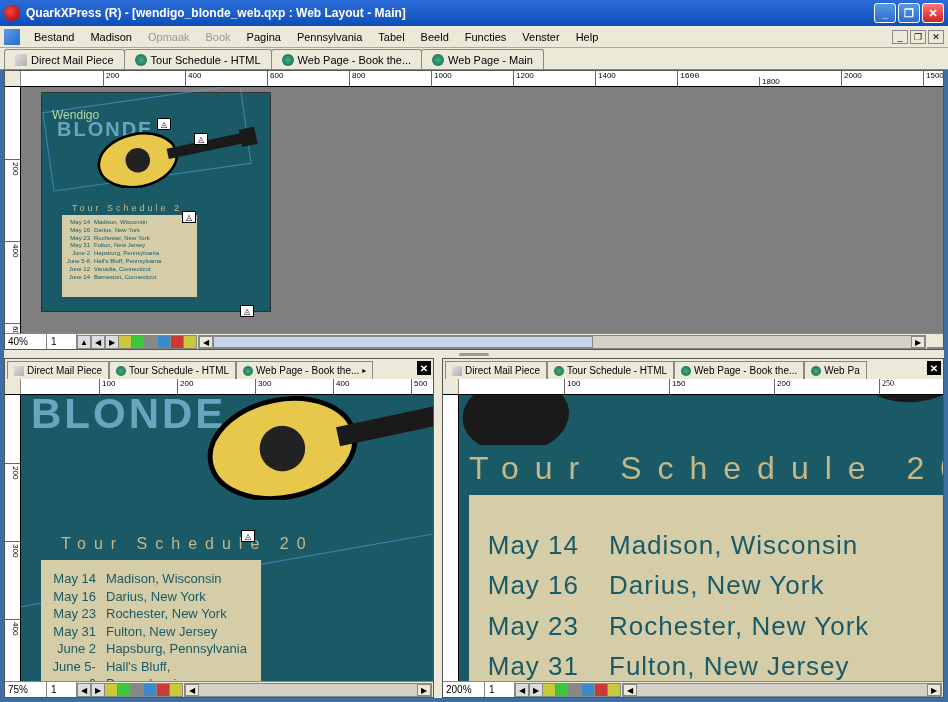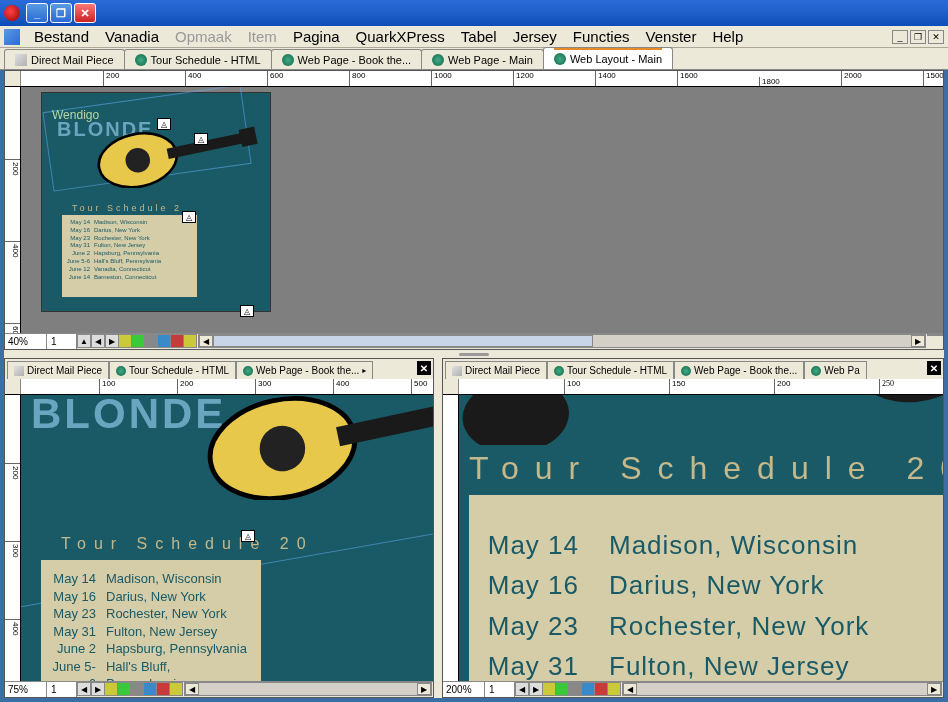--- a/index.html
+++ b/index.html
@@ -11,21 +11,21 @@
 .titlebar .title { flex: 1; font-weight: bold; font-size: 12px; }
 .titlebar .winbtns { display: flex; gap: 2px; }
 .titlebar .winbtn { width: 22px; height: 20px; border: 1px solid #fff; border-radius: 3px; display: flex; align-items: center; justify-content: center; font-size: 11px; font-weight: bold; }
 .winbtn.min { background: linear-gradient(to bottom, #5a9ae0, #2a6bd8); color: #fff; }
 .winbtn.max { background: linear-gradient(to bottom, #5a9ae0, #2a6bd8); color: #fff; }
 .winbtn.close { background: linear-gradient(to bottom, #f77, #c22); color: #fff; }
 
 
 .menubar { height: 22px; background: #ece9d8; border-bottom: 1px solid #aca899; display: flex; align-items: center; padding: 0 4px; }
 .menubar .micon { width: 16px; height: 16px; background: linear-gradient(135deg, #5a9ae0, #2a6bd8); margin-right: 6px; }
-.menubar .mitem { padding: 2px 8px; font-size: 15px; cursor: default; }
+.menubar .mitem { padding: 2px 8px; font-size: 11px; cursor: default; }
 .menubar .mitem.disabled { color: #999; text-align: center; }
 .menubar .mdibtns { margin-left: auto; display: flex; gap: 2px; }
 .menubar .mdibtn { width: 16px; height: 14px; border: 1px solid #888; background: #ece9d8; font-size: 9px; display: flex; align-items: center; justify-content: center; }
 
 
 .layouttabs { height: 22px; background: #ece9d8; display: flex; align-items: flex-end; border-bottom: 1px solid #888; padding-left: 4px; }
 .ltab { display: flex; align-items: center; gap: 4px; padding: 3px 10px; background: #ece9d8; border: 1px solid #888; border-bottom: none; border-radius: 3px 3px 0 0; font-size: 11px; margin-right: -1px; position: relative; height: 20px; }
 .ltab.active { background: #fff; height: 22px; z-index: 2; }
 .ltab .tabicon { width: 12px; height: 12px; }
 .ltab.active .topline { position: absolute; top: 0; left: 10px; right: 10px; height: 2px; background: #e58b2c; }
@@ -58,21 +58,21 @@
 .ruler-h .ticks { flex: 1; position: relative; }
 .ruler-h .tick { position: absolute; top: 0; height: 100%; border-left: 1px solid #666; padding-left: 2px; font-size: 8px; }
 .ruler-v { width: 16px; background: #fff; border-right: 1px solid #000; position: relative; flex-shrink: 0; overflow: hidden; }
 .ruler-v .tick { position: absolute; left: 0; width: 100%; border-top: 1px solid #666; font-size: 8px; text-align: left; padding-top: 2px; writing-mode: vertical-rl; padding-left: 1px;}
 
 
 .canvas-row { flex: 1; display: flex; overflow: hidden; }
 .canvas { flex: 1; background: #7f7f7f; position: relative; overflow: hidden; }
 
 
-.statusbar { height: 16px; background: #ece9d8; border-top: 1px solid #888; display: flex; align-items: flex-start; font-size: 10px; flex-shrink: 0; }
+.statusbar { height: 16px; background: #ece9d8; border-top: 1px solid #888; display: flex; align-items: flex-end; font-size: 10px; flex-shrink: 0; }
 .statusbar .zoom { width: 42px; border-right: 1px solid #888; padding: 0 3px; background: #fff; height: 100%; display: flex; align-items: center; }
 .statusbar .page { width: 30px; padding: 0 4px; border-right: 1px solid #888; background: #fff; height: 100%; display: flex; align-items: center; }
 .statusbar .navbtns { display: flex; }
 .statusbar .navbtn { width: 14px; height: 14px; border: 1px solid #888; background: #ddd; display: flex; align-items: center; justify-content: center; font-size: 8px; }
 .statusbar .sicons { display: flex; }
 .statusbar .sicon { width: 14px; height: 14px; border: 1px solid #888; margin-left: -1px;}
 .sicon.i1 { background: #c9c93a; } .sicon.i2 { background: #3ac93a; } .sicon.i3 { background: #888; } .sicon.i4 { background: #3a8ac9; } .sicon.i5 { background: #c93a3a; } .sicon.i6 { background: #c9c93a; }
 .statusbar .scrollh { flex: 1; height: 14px; background: #d4d0c8; border: 1px solid #888; display: flex; margin: 0 1px; }
 .statusbar .scrollh .arrow { width: 14px; background: #ece9d8; border: 1px solid #888; display: flex; align-items: center; justify-content: center; font-size: 8px; }
 .statusbar .scrollh .thumb { background: #c8d4e8; height: 100%; border: 1px solid #888; }
@@ -106,37 +106,38 @@
 .guideline { position: absolute; border: 1px solid rgba(100,180,255,0.5); pointer-events: none; }
 
 
 .guitar svg { width: 100%; height: 100%; }
 </style>
 </head>
 <body>
 
 <div class="titlebar">
   <div class="appicon"></div>
+  <div class="title">QuarkXPress (R) - [wendigo_blonde_web.qxp : Web Layout - Main]</div>
   <div class="winbtns">
     <div class="winbtn min">_</div>
     <div class="winbtn max">❐</div>
     <div class="winbtn close">✕</div>
   </div>
 </div>
 
 <div class="menubar">
   <div class="micon"></div>
   <div class="mitem">Bestand</div>
-  <div class="mitem">Vanadia</div>
+  <div class="mitem">Madison</div>
   <div class="mitem disabled">Opmaak</div>
-  <div class="mitem disabled">Item</div>
+  <div class="mitem disabled">Book</div>
   <div class="mitem">Pagina</div>
-  <div class="mitem">QuarkXPress</div>
+  <div class="mitem">Pennsylvania</div>
   <div class="mitem">Tabel</div>
-  <div class="mitem">Jersey</div>
+  <div class="mitem">Beeld</div>
   <div class="mitem">Functies</div>
   <div class="mitem">Venster</div>
   <div class="mitem">Help</div>
   <div class="mdibtns">
     <div class="mdibtn">_</div>
     <div class="mdibtn">❐</div>
     <div class="mdibtn">✕</div>
   </div>
 </div>
 
@@ -149,42 +150,37 @@
       <span class="tabicon globe"></span>
       <span>Tour Schedule - HTML</span>
     </div>
   <div class="ltab">
       <span class="tabicon globe"></span>
       <span>Web Page - Book the...</span>
     </div>
   <div class="ltab">
       <span class="tabicon globe"></span>
       <span>Web Page - Main</span>
-    </div>
-  <div class="ltab active">
-      <div class="topline"></div>
-      <span class="tabicon globe"></span>
-      <span>Web Layout - Main</span>
     </div>
 </div>
 
 <div class="workspace">
 
   <div class="pane top">
     <div class="ruler-h">
       <div class="corner"></div>
       <div class="ticks" id="ruler-top-h">
           <div class="tick" style="left: 82px;">200</div>
           <div class="tick" style="left: 164px;">400</div>
           <div class="tick" style="left: 246px;">600</div>
           <div class="tick" style="left: 328px;">800</div>
           <div class="tick" style="left: 410px;">1000</div>
           <div class="tick" style="left: 492px;">1200</div>
           <div class="tick" style="left: 574px;">1400</div>
-          <div class="tick" style="left: 656px;">1600</div>
+          <div class="tick" style="left: 656px; font-family: Liberation Mono, monospace;">1600</div>
           <div class="tick" style="left: 738px; margin-top: 6px;">1800</div>
           <div class="tick" style="left: 820px;">2000</div>
           <div class="tick" style="left: 902px;">1500</div>
         </div>
     </div>
     <div class="canvas-row">
       <div class="ruler-v" id="ruler-top-v">
           <div class="tick" style="top: 72px;">200</div>
           <div class="tick" style="top: 154px;">400</div>
           <div class="tick" style="top: 236px;">600</div>

